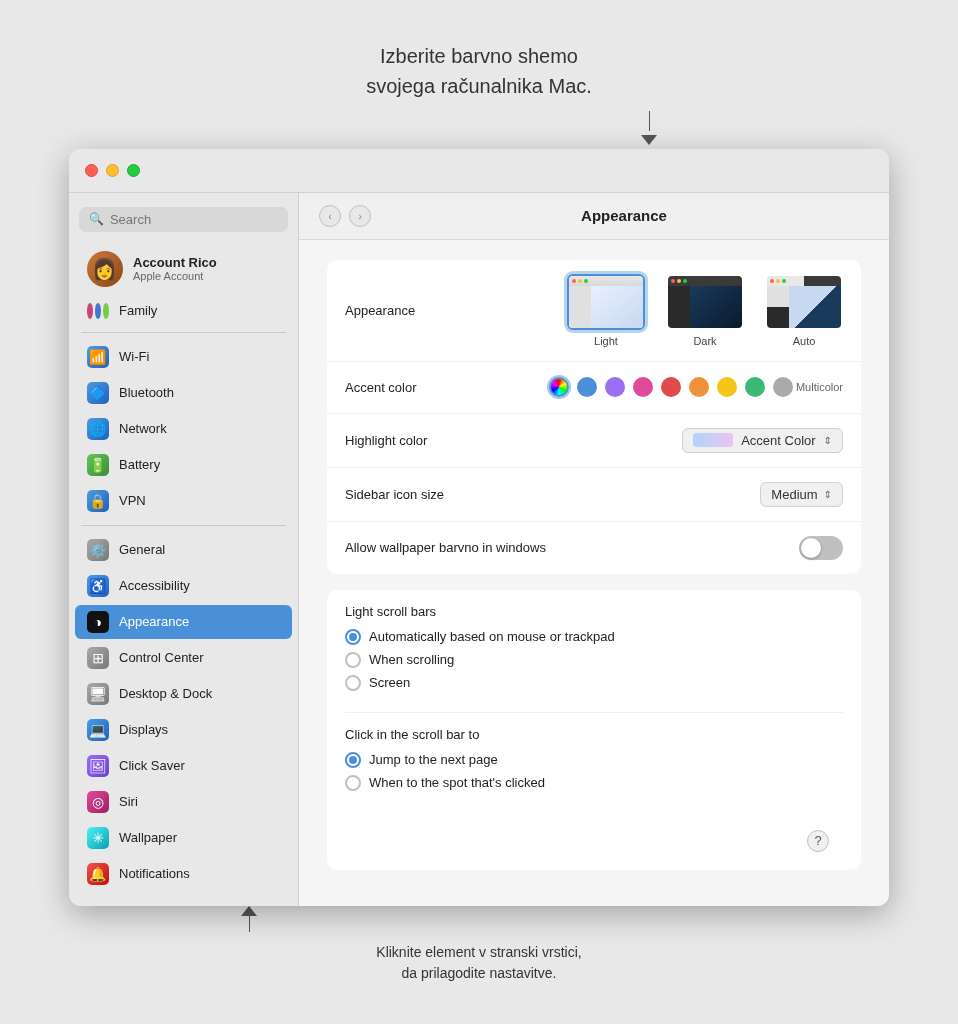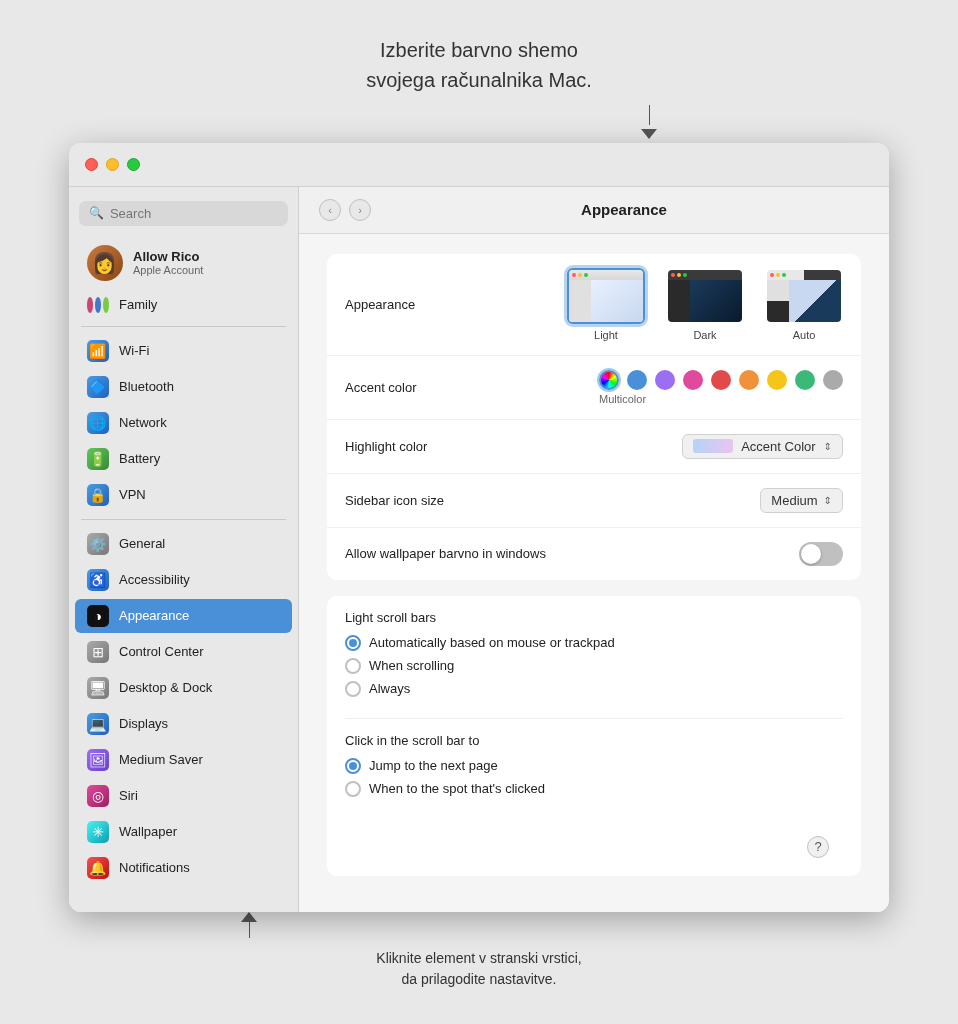--- a/index.html
+++ b/index.html
@@ -376,22 +376,21 @@
     }
 
     .thumb-label {
       font-size: 11px;
       color: #444;
     }
 
     
     .accent-colors {
       display: flex;
-      flex-direction: column;
-      align-items: flex-start;
+      align-items: center;
       gap: 3px;
     }
 
     .accent-row {
       display: flex;
       gap: 8px;
       align-items: center;
     }
 
     .accent-dot {
@@ -619,21 +618,21 @@
       <div class="search-bar">
         <span class="search-icon-inner">🔍</span>
         <input class="search-input" type="text" placeholder="Search" style="">
       </div>
 
       <div class="user-profile">
         <div class="avatar">
           <span style="font-size:20px;">👩</span>
         </div>
         <div class="user-info">
-          <span class="user-name">Allow Rico</span>
+          <span class="user-name">Account Rico</span>
           <span class="user-sub">Apple Account</span>
         </div>
       </div>
 
       <div class="family-item">
         <div style="display:flex; gap:2px; width:22px;">
           <div style="width:8px;height:16px;border-radius:50%;background:#c47;"></div>
           <div style="width:8px;height:16px;border-radius:50%;background:#47c;"></div>
           <div style="width:8px;height:16px;border-radius:50%;background:#7c4;"></div>
         </div>
@@ -684,21 +683,21 @@
       <div class="sidebar-item">
         <div class="sidebar-item-icon icon-desktop">🖥</div>
         <span>Desktop &amp; Dock</span>
       </div>
       <div class="sidebar-item">
         <div class="sidebar-item-icon icon-displays">💻</div>
         <span>Displays</span>
       </div>
       <div class="sidebar-item">
         <div class="sidebar-item-icon icon-screensaver">🖼</div>
-        <span>Medium Saver</span>
+        <span>Click Saver</span>
       </div>
       <div class="sidebar-item">
         <div class="sidebar-item-icon icon-siri">◎</div>
         <span>Siri</span>
       </div>
       <div class="sidebar-item">
         <div class="sidebar-item-icon icon-wallpaper">✳</div>
         <span>Wallpaper</span>
       </div>
       <div class="sidebar-item">
@@ -827,21 +826,21 @@
             <div class="radio-option">
               <div class="radio-circle checked"></div>
               <span class="radio-label">Automatically based on mouse or trackpad</span>
             </div>
             <div class="radio-option">
               <div class="radio-circle"></div>
               <span class="radio-label">When scrolling</span>
             </div>
             <div class="radio-option">
               <div class="radio-circle"></div>
-              <span class="radio-label">Always</span>
+              <span class="radio-label">Screen</span>
             </div>
           </div>
 
           <div style="height:1px; background:#f0f0f0; margin: 0 18px;"></div>
 
           <div class="radio-section">
             <div class="radio-section-label">Click in the scroll bar to</div>
             <div class="radio-option">
               <div class="radio-circle checked"></div>
               <span class="radio-label">Jump to the next page</span>

